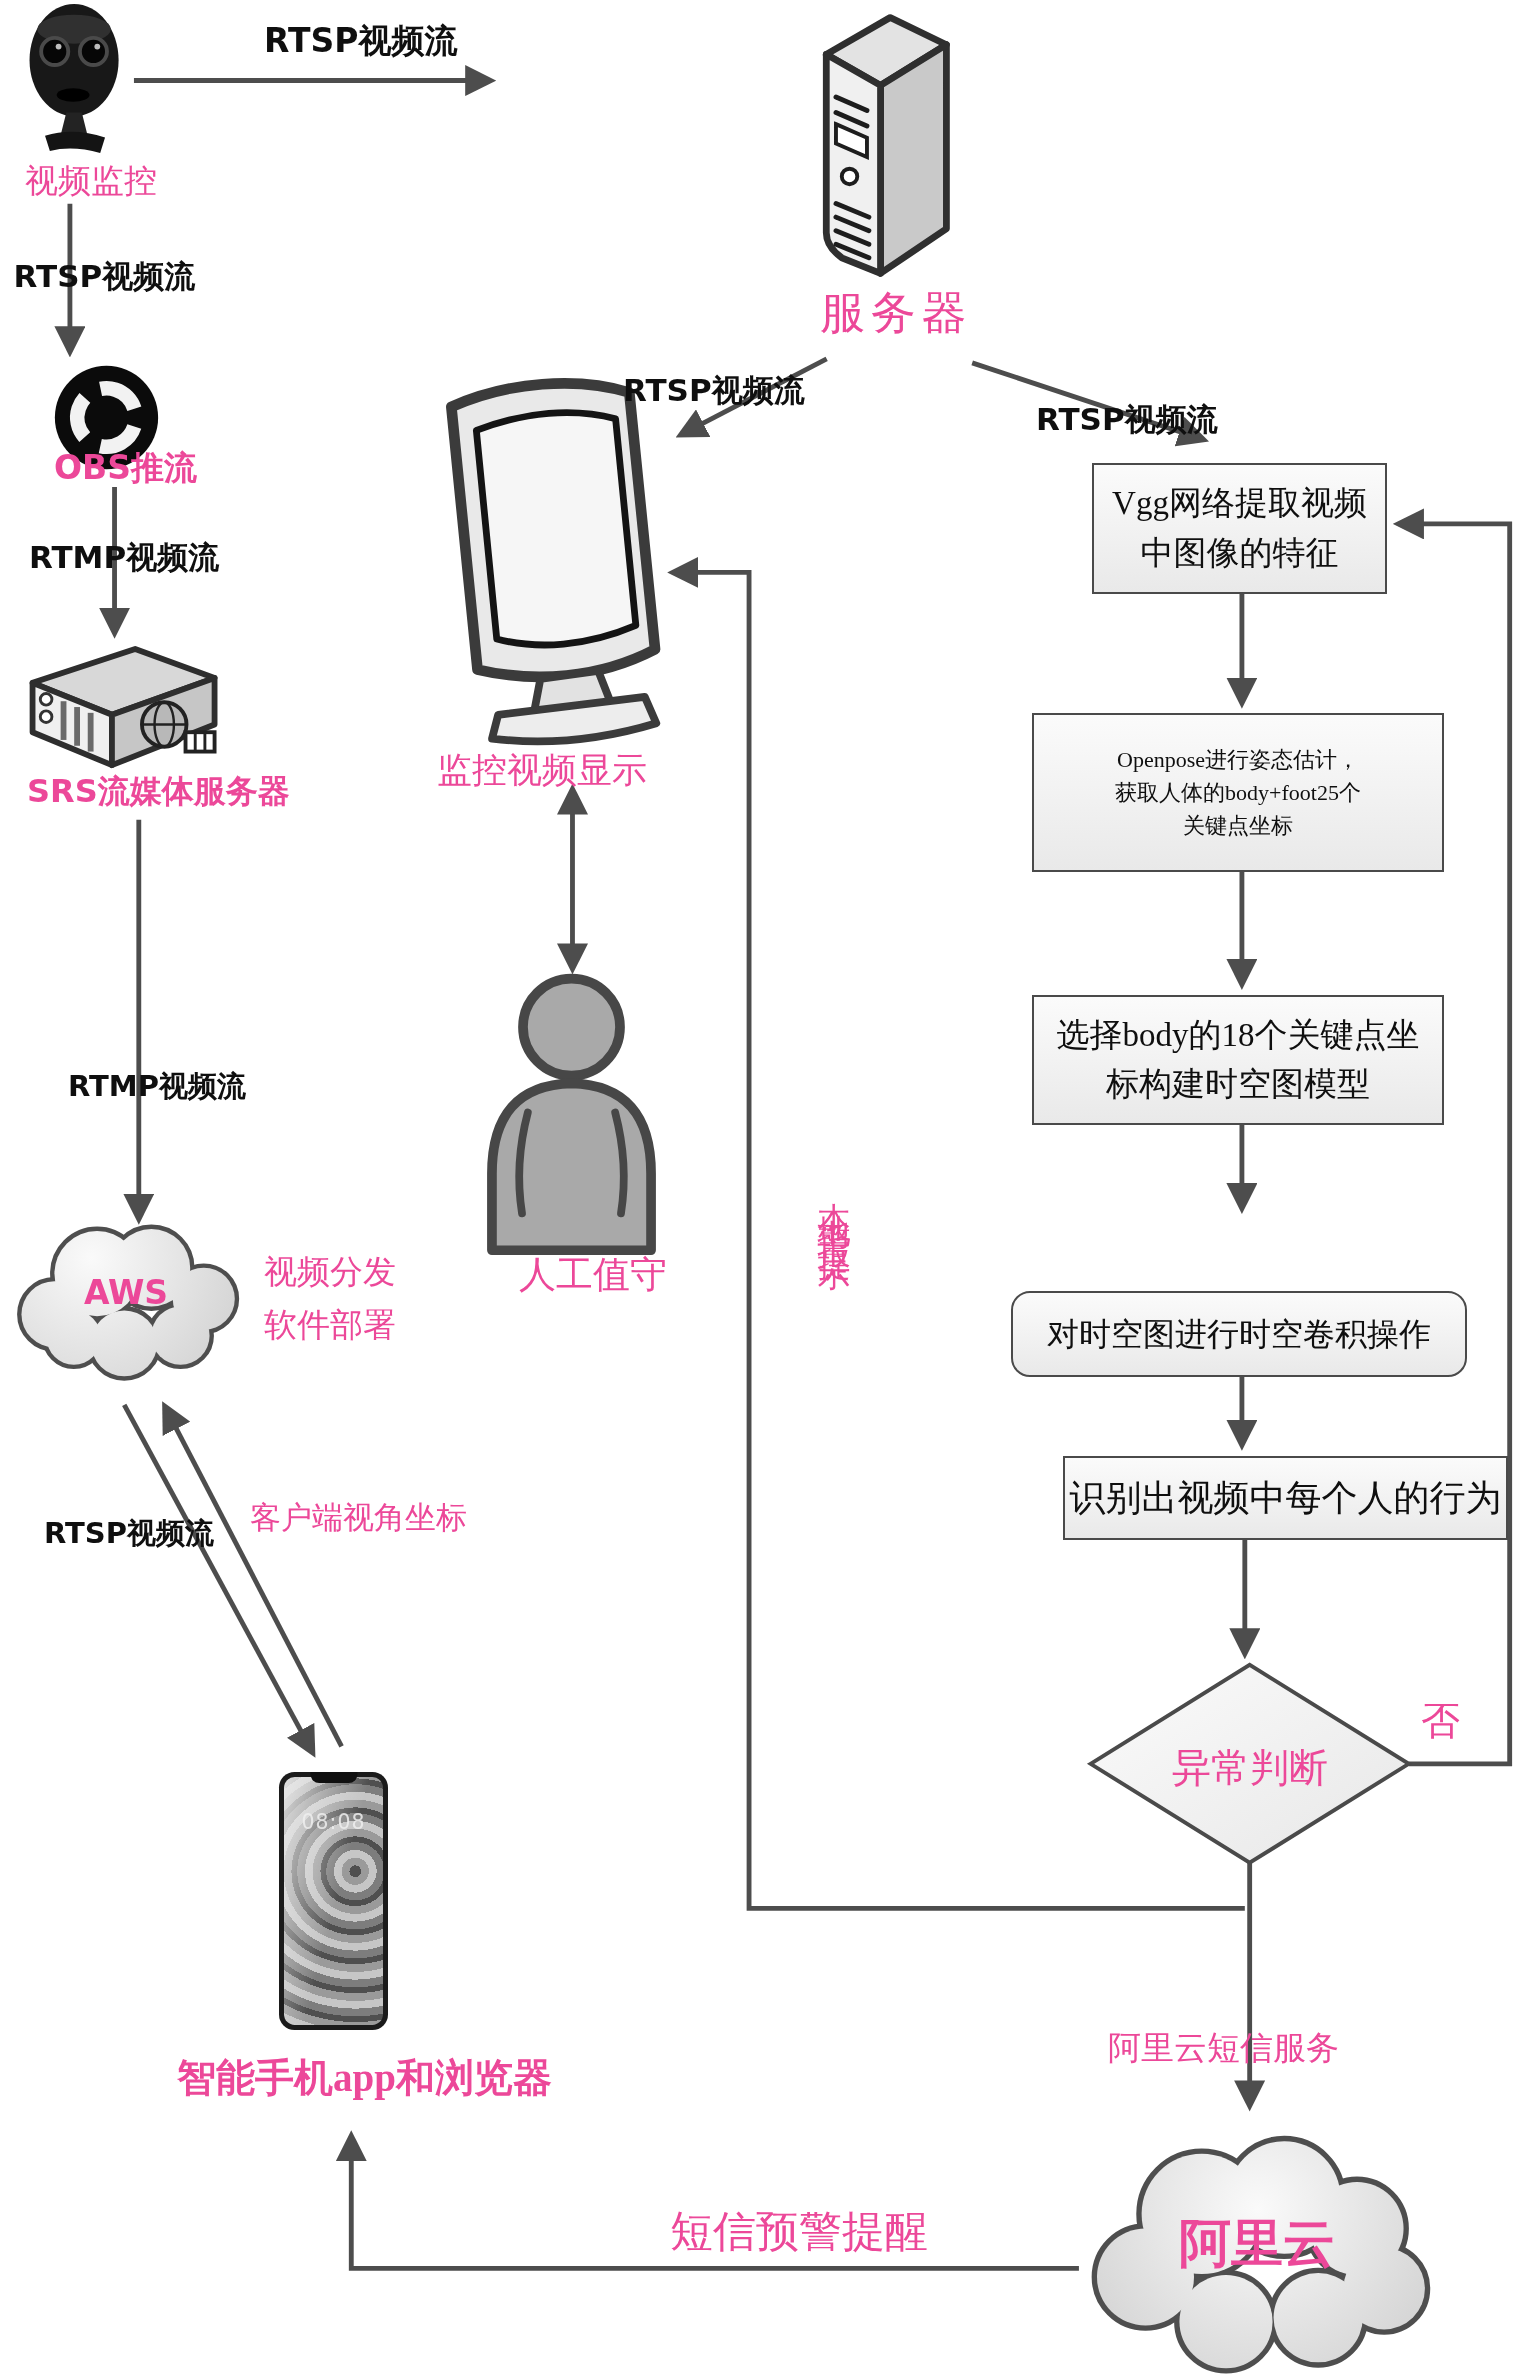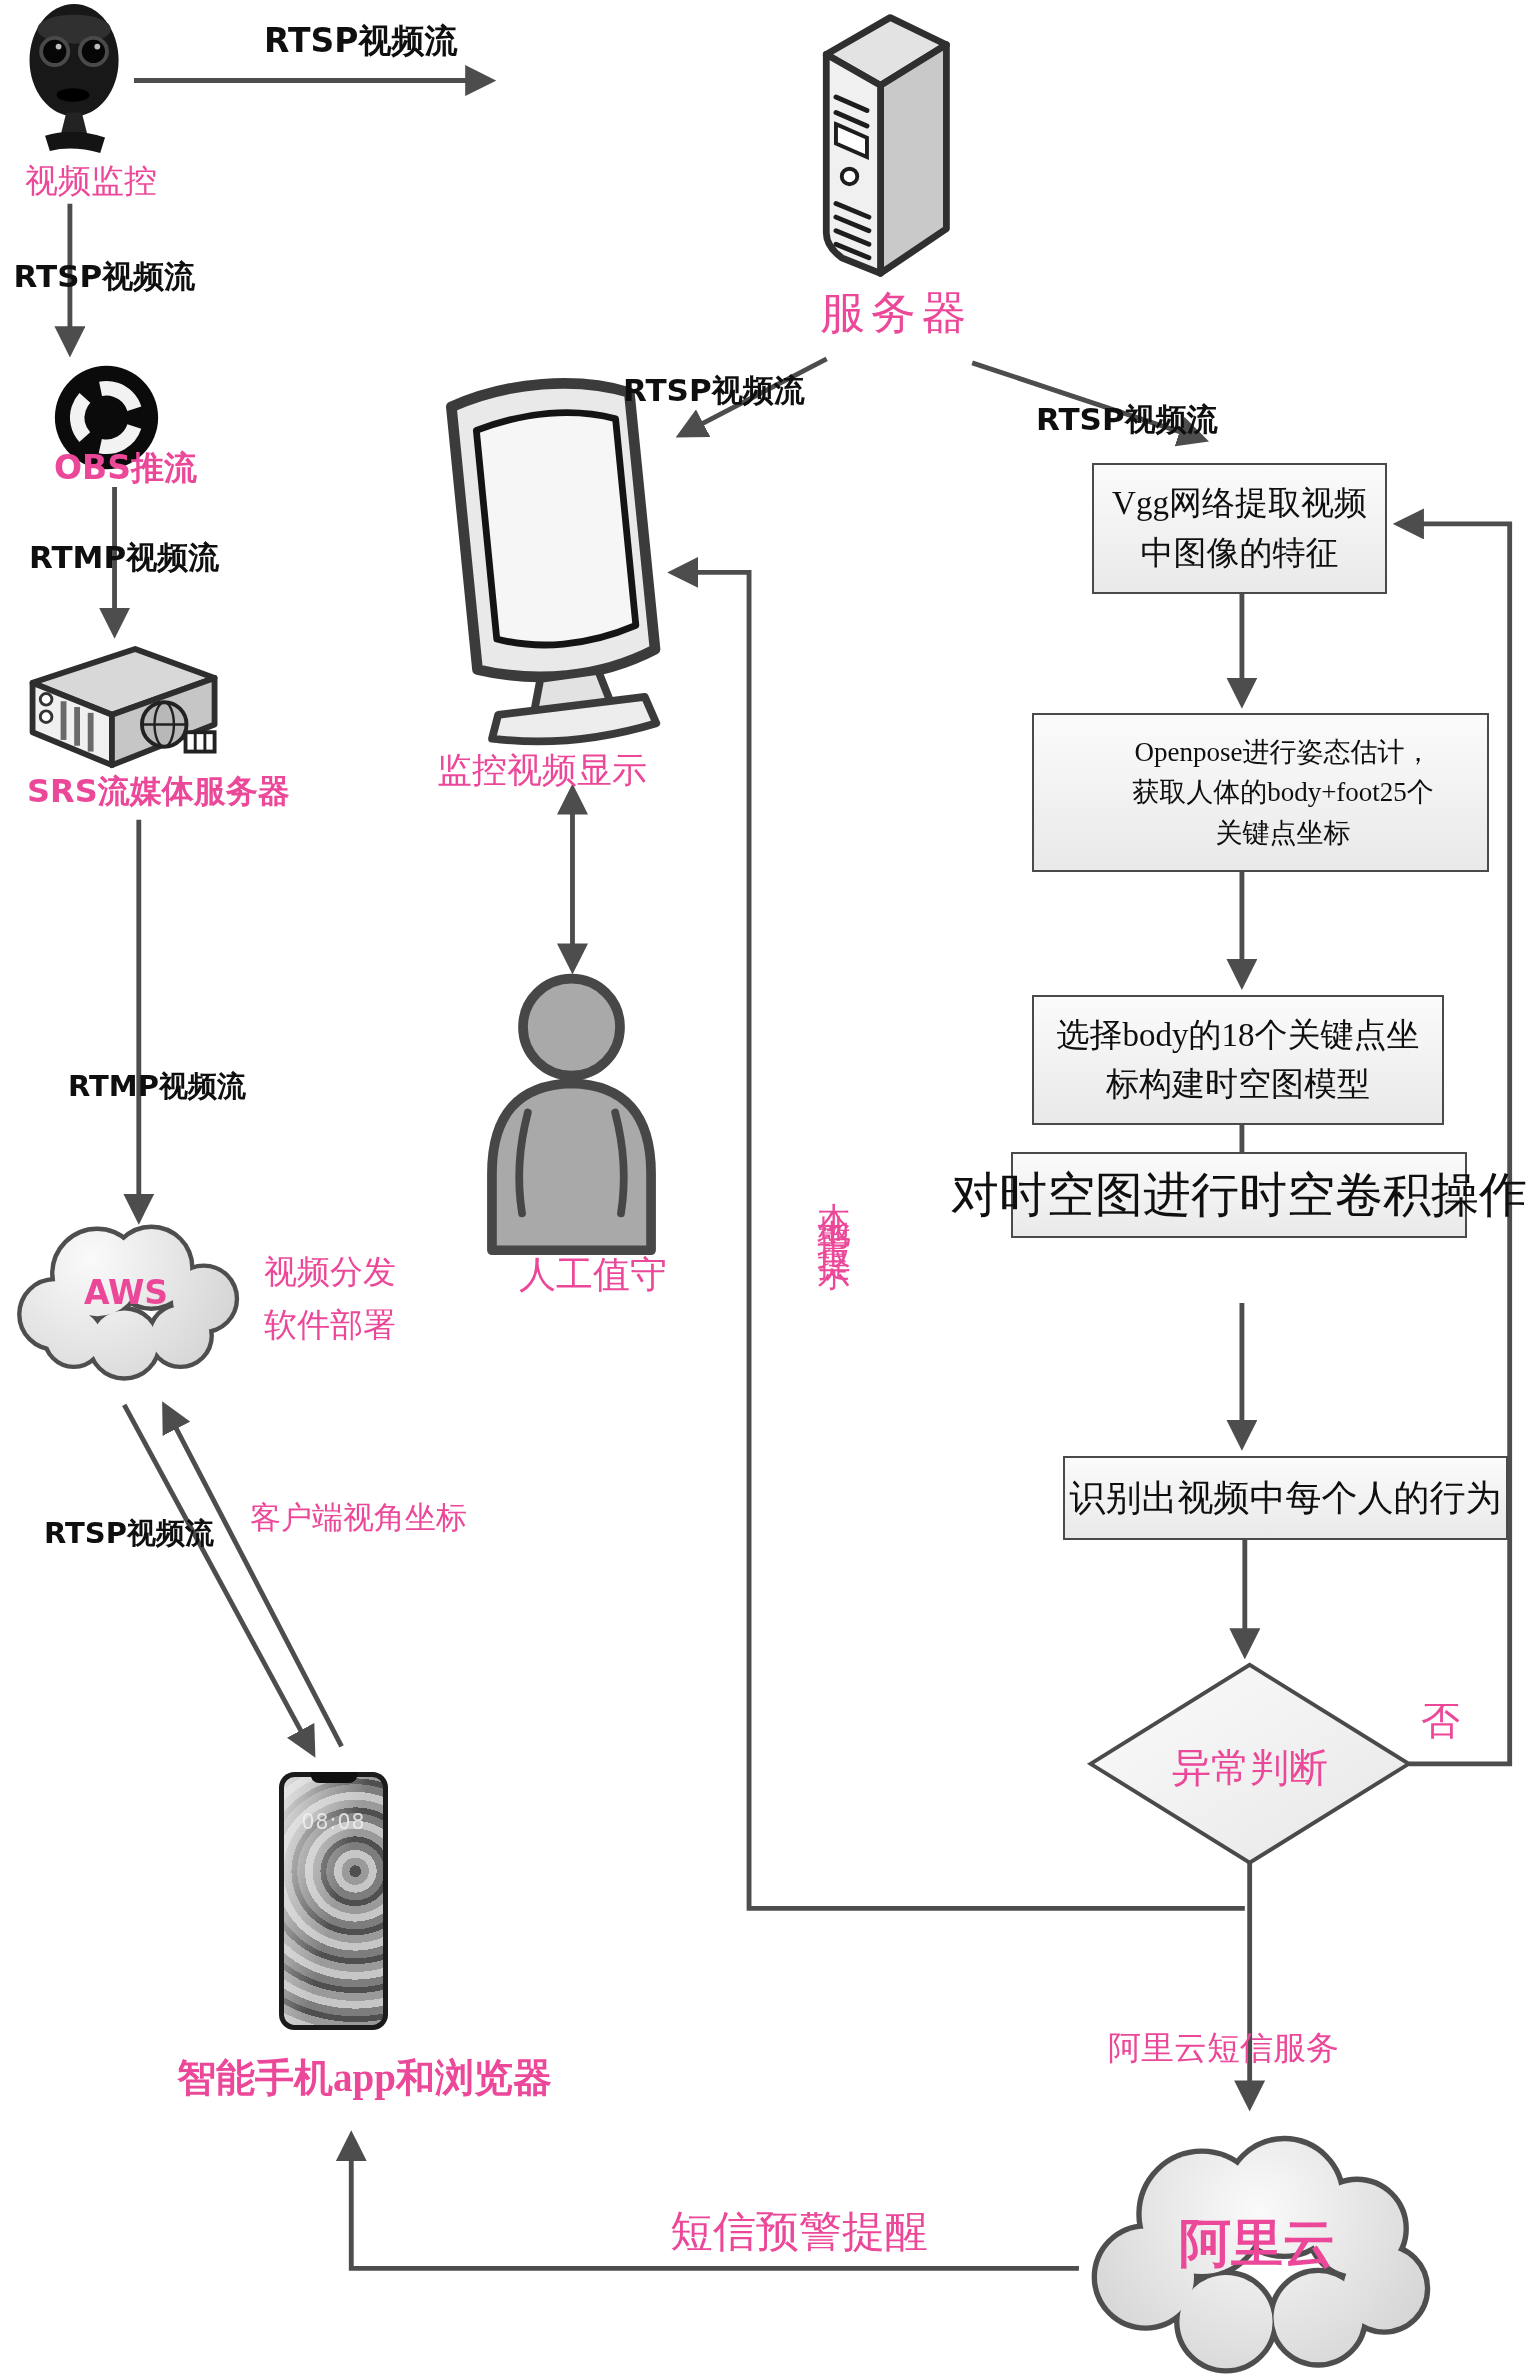--- a/index.html
+++ b/index.html
@@ -242,25 +242,25 @@
   <div class="elb" style="left:44px;top:1514px;font-size:29px;">
     <span class="lat">RTSP</span><span class="cjk">视频流</span>
   </div>
   <div class="lbl" style="left:250px;top:1497px;font-size:31px;">客户端视角坐标</div>
   <div class="lbl vtext" style="left:811px;top:1176px;font-size:33px;">本地警报提示</div>
   <div class="lbl" style="left:1108px;top:2026px;font-size:33px;">阿里云短信服务</div>
   <div class="lbl" style="left:670px;top:2203px;width:243px;text-align:left;font-size:43px;">短信预警提醒</div>
 
   <div class="fbox" style="left:1092px;top:463px;width:291px;height:127px;">Vgg网络提取视频
 中图像的特征</div>
-  <div class="fbox" style="left:1032px;top:713px;width:408px;height:155px;font-size:27px;padding-left:45px;">Openpose进行姿态估计，
+  <div class="fbox" style="left:1032px;top:713px;width:408px;height:155px;font-size:22px;">Openpose进行姿态估计，
 获取人体的body+foot25个
 关键点坐标</div>
   <div class="fbox" style="left:1032px;top:995px;width:408px;height:126px;">选择body的18个关键点坐
 标构建时空图模型</div>
-  <div class="fbox" style="left:1011px;top:1152px;width:452px;height:82px;font-size:48px;white-space:nowrap;">对时空图进行时空卷积操作</div>
+  <div class="fbox" style="left:1011px;top:1291px;width:452px;height:82px;font-size:32px;white-space:nowrap;border-radius:19px;">对时空图进行时空卷积操作</div>
   <div class="fbox" style="left:1017px;top:1456px;width:441px;height:80px;font-size:36px;white-space:nowrap;margin-left:46px;">识别出视频中每个人的行为</div>
 
   <div class="lbl" style="left:1091px;top:1741px;width:318px;text-align:center;font-size:39px;">异常判断</div>
   <div class="lbl" style="left:1421px;top:1694px;font-size:39px;">否</div>
 
 </div>
 
 
 </body></html>

